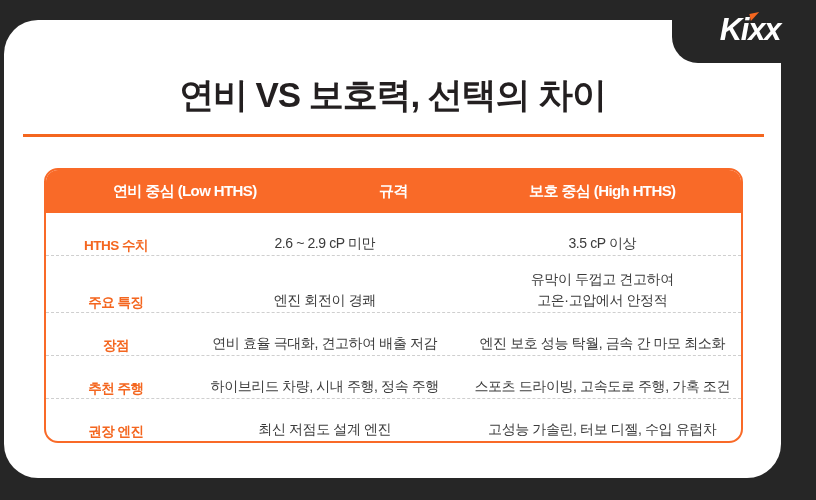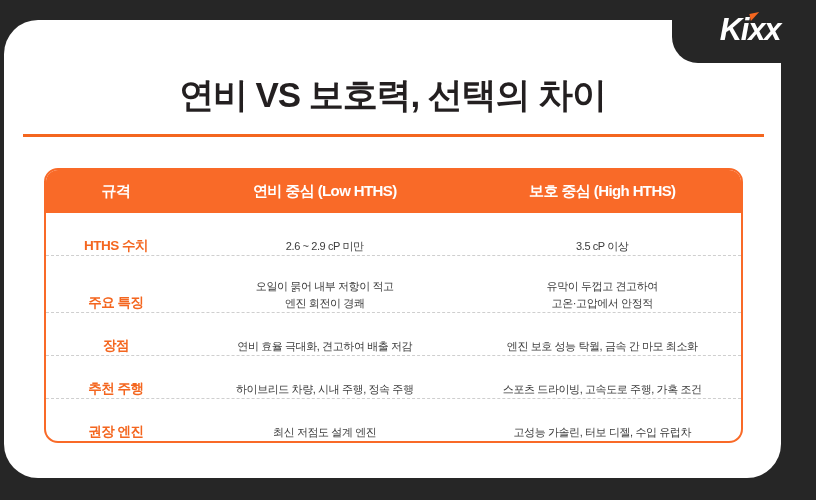--- a/index.html
+++ b/index.html
@@ -135,60 +135,59 @@
 
   .cell-label {
     font-size: 13.5px;
     font-weight: bold;
     color: #f4661f;
     text-align: center;
     letter-spacing: -0.5px;
     white-space: nowrap;
   }
   .cell-val {
-    font-size: 11px;
+    font-size: 14px;
     color: #3b3b3b;
     text-align: center;
     letter-spacing: -0.4px;
     line-height: 1.55;
   }
   .cell-val .l2 { display: block; }
 </style>
 </head>
 <body>
 
 <div id="stage">
 
   <div class="card">
 
     <div class="title">연비 VS 보호력, 선택의 차이</div>
     <div class="title-rule"></div>
 
     <div class="table">
 
       <div class="thead">
+        <div class="th col-b">연비 중심 (Low HTHS)</div>
         <div class="th col-a">규격</div>
-        <div class="th col-b">연비 중심 (Low HTHS)</div>
         <div class="th col-c">보호 중심 (High HTHS)</div>
       </div>
 
       <div class="trow">
         <div class="cell-label col-a">HTHS 수치</div>
         <div class="cell-val col-b">
           <span>2.6 ~ 2.9 cP 미만</span>
         </div>
         <div class="cell-val col-c">
           <span>3.5 cP 이상</span>
         </div>
       </div>
 
       <div class="trow tall">
         <div class="cell-label col-a">주요 특징</div>
         <div class="cell-val col-b">
-          <span>오일이 묽어 내부 저항이 적고</span>
           <span class="l2">엔진 회전이 경쾌</span>
         </div>
         <div class="cell-val col-c">
           <span>유막이 두껍고 견고하여</span>
           <span class="l2">고온·고압에서 안정적</span>
         </div>
       </div>
 
       <div class="trow">
         <div class="cell-label col-a">장점</div>

